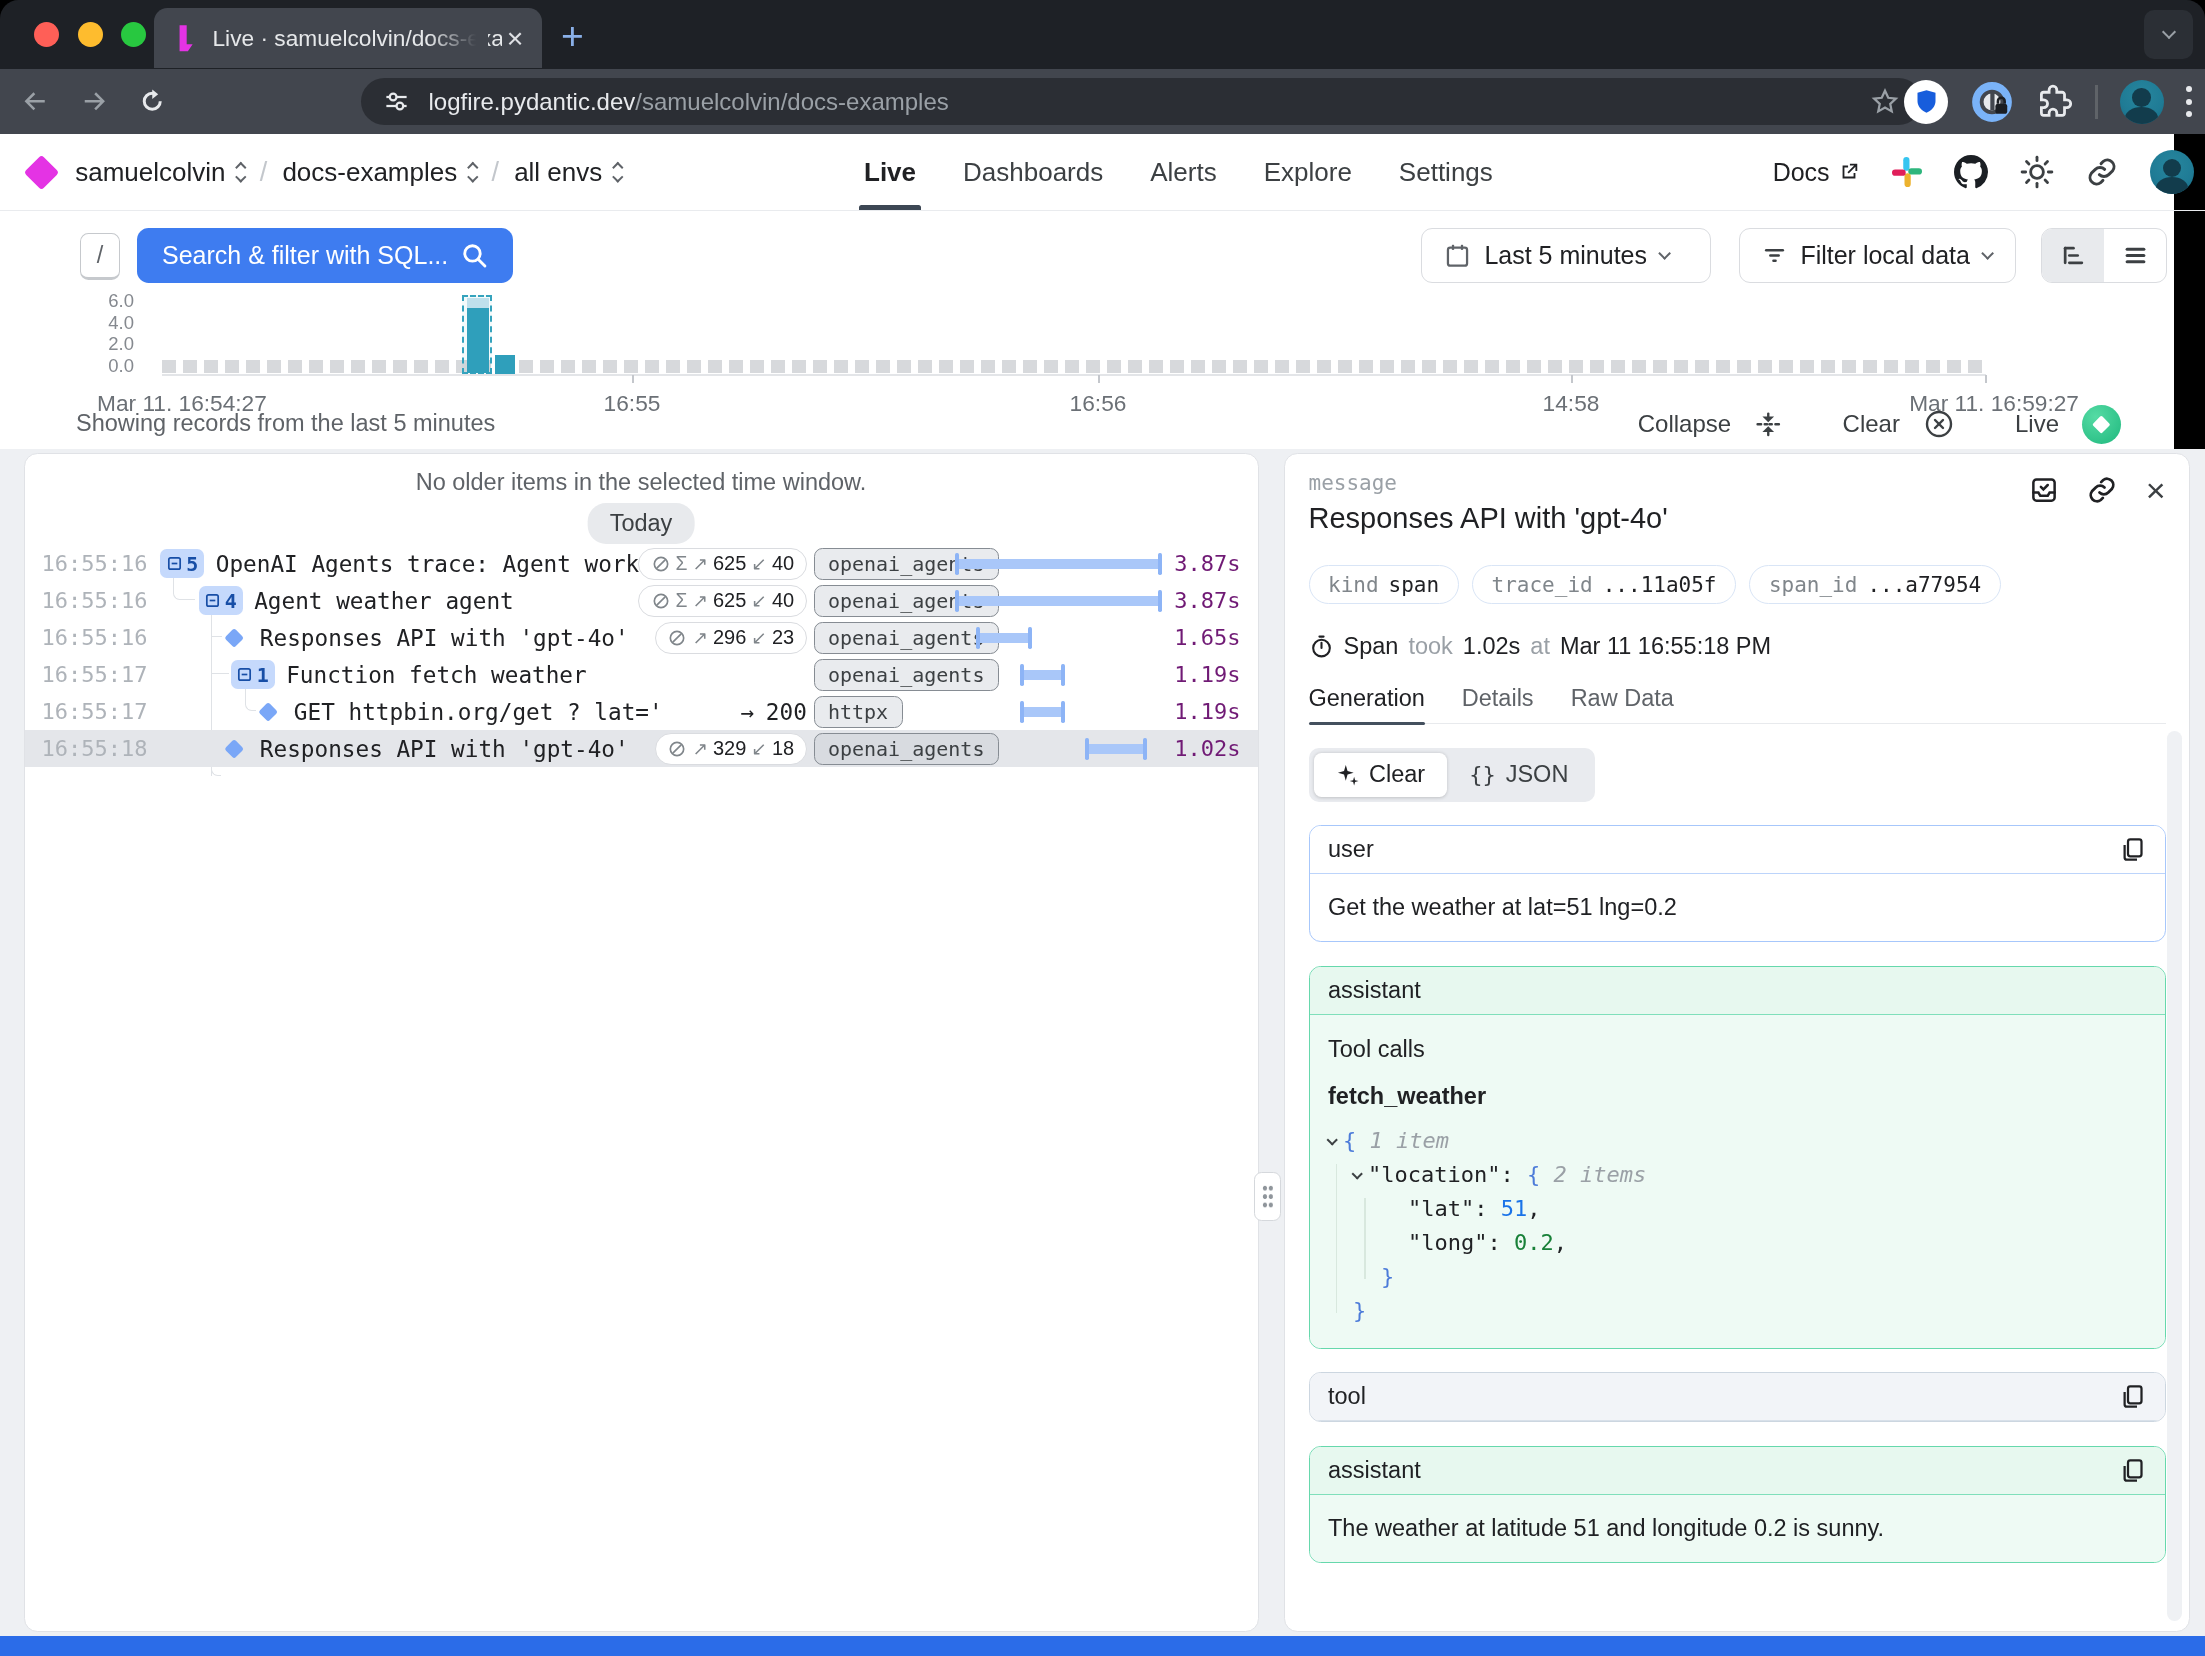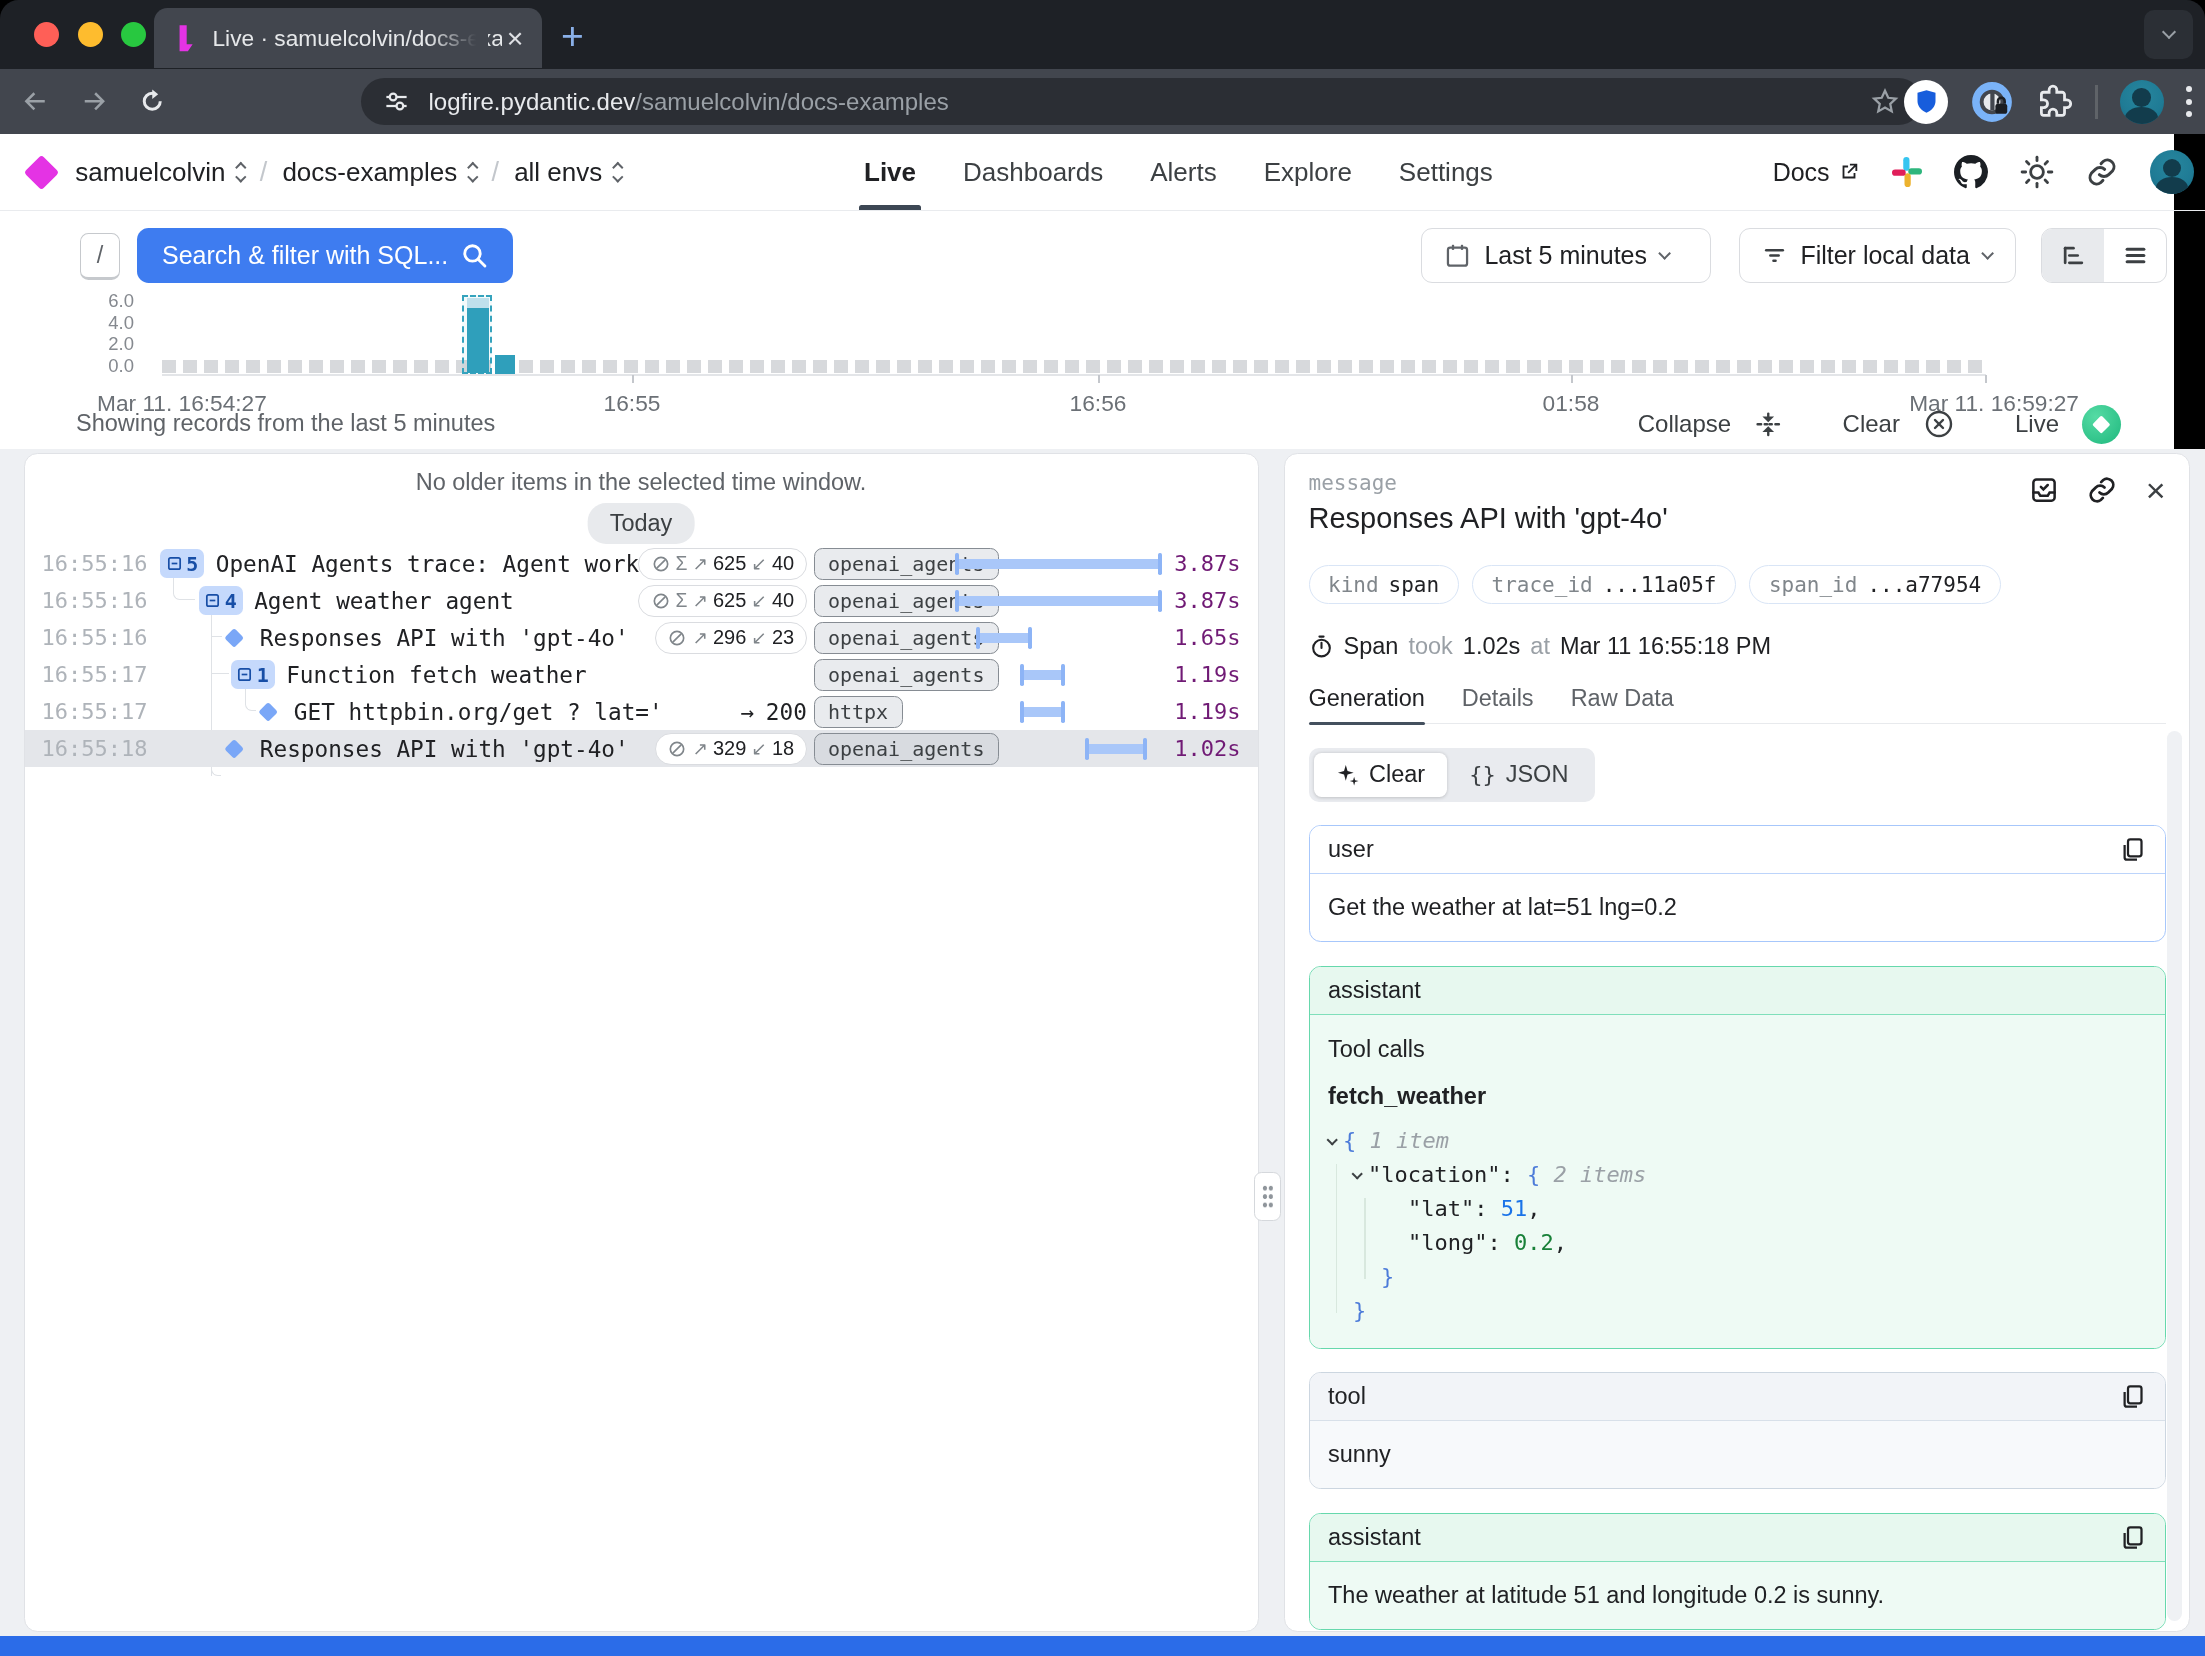--- a/index.html
+++ b/index.html
@@ -387,21 +387,21 @@
       <span class="ylab" style="top:62px">0.0</span>
       <div class="dashes"></div>
       <div class="axis-line"></div>
       <span class="tick" style="left:632px"></span>
       <span class="tick" style="left:1098px"></span>
       <span class="tick" style="left:1571px"></span>
       <span class="tick" style="left:1985px"></span>
       <span class="xlab" style="left:97px">Mar 11. 16:54:27</span>
       <span class="xlab" style="left:632px; transform:translateX(-50%)">16:55</span>
       <span class="xlab" style="left:1098px; transform:translateX(-50%)">16:56</span>
-      <span class="xlab" style="left:1571px; transform:translateX(-50%)">01:58</span>
+      <span class="xlab" style="left:1571px; transform:translateX(-50%)">14:58</span>
       <span class="xlab" style="left:2079px; transform:translateX(-100%)">Mar 11. 16:59:27</span>
       <div class="bar-main-box"></div>
       <div class="bar-main-cap"></div>
       <div class="bar-main"></div>
       <div class="bar-small"></div>
     </div>
 
     <div class="status-row">
       <span class="showing">Showing records from the last 5 minutes</span>
       <div class="status-actions">
@@ -734,21 +734,20 @@
 
           
           <div class="mcard mc-tool">
             <div class="mcard-hd">
               <span>tool</span>
               <svg width="27" height="27" viewBox="0 0 24 24" fill="none" stroke="#202124" stroke-width="2">
                   <rect x="8" y="3" width="12" height="15" rx="2"></rect>
                   <path d="M5 8v11a2 2 0 0 0 2 2h9"></path>
                 </svg>
             </div>
-            <div class="mcard-bd">sunny</div>
           </div>
 
           
           <div class="mcard mc-assistant">
             <div class="mcard-hd">
               <span>assistant</span>
               <svg width="27" height="27" viewBox="0 0 24 24" fill="none" stroke="#202124" stroke-width="2">
                   <rect x="8" y="3" width="12" height="15" rx="2"></rect>
                   <path d="M5 8v11a2 2 0 0 0 2 2h9"></path>
                 </svg>

